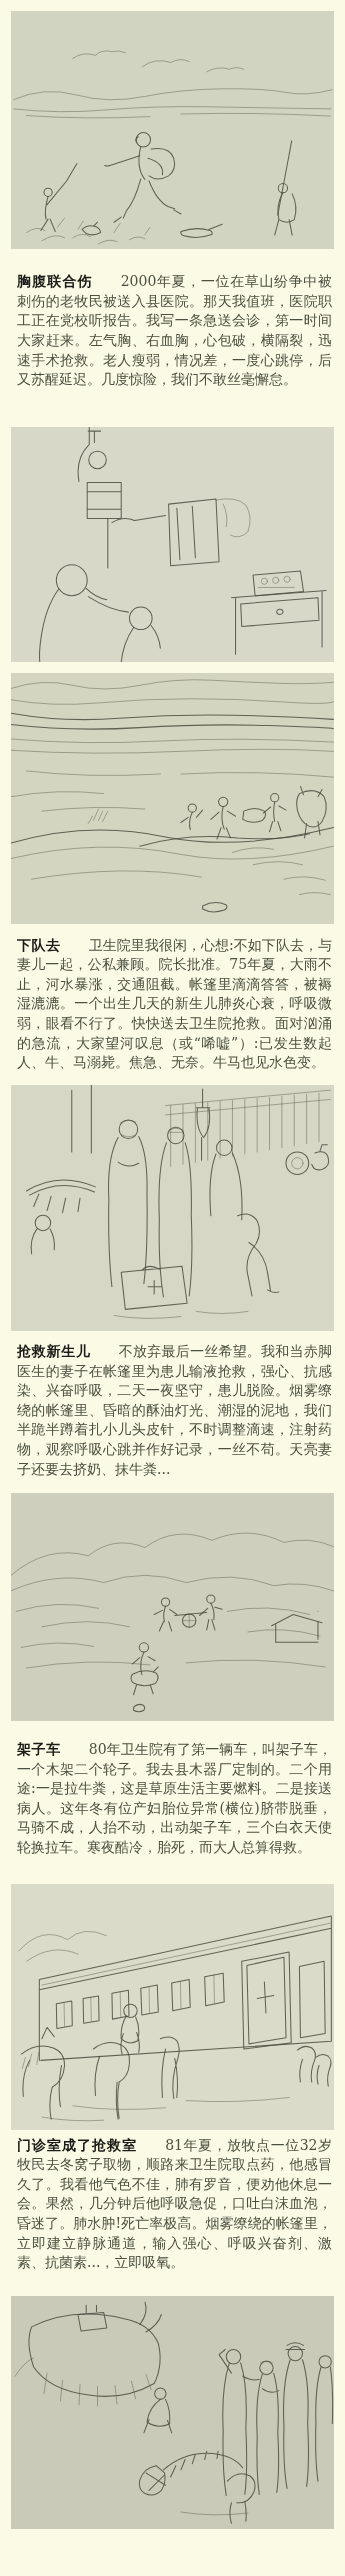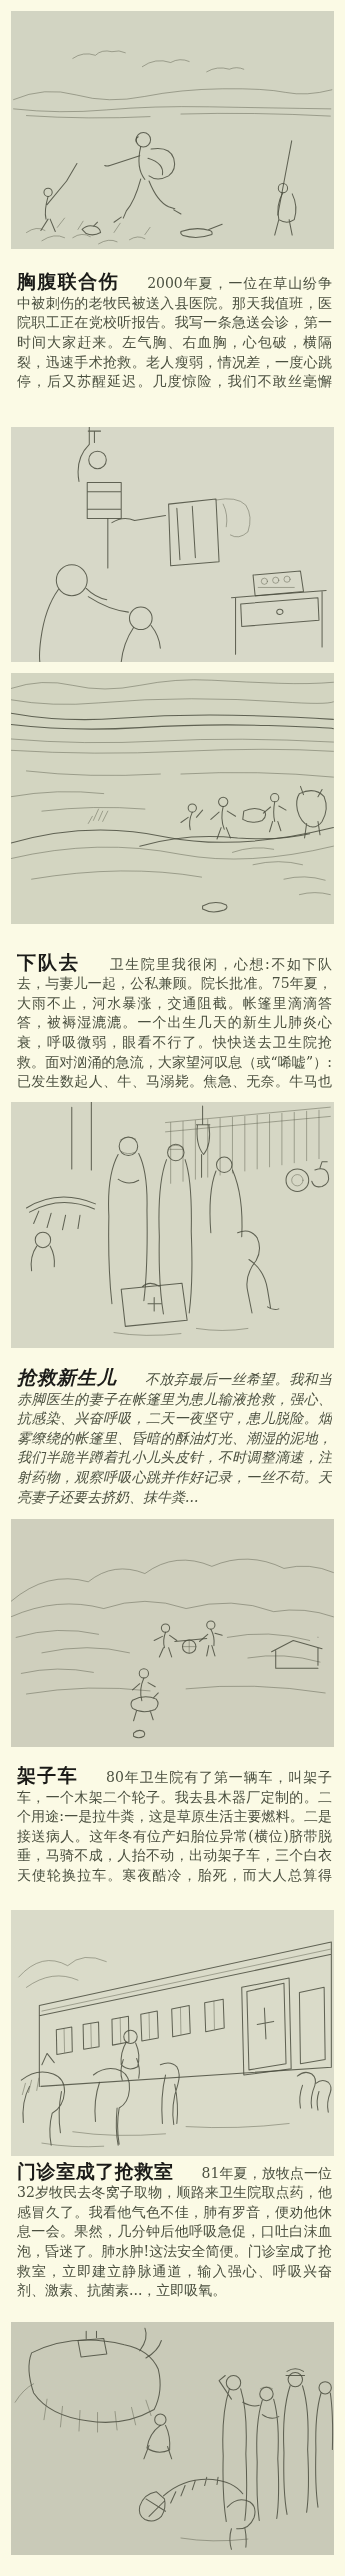--- a/index.html
+++ b/index.html
@@ -2,32 +2,32 @@
 <html style="font-size:8.2px"><head>
 <meta charset="utf-8">
 <style>
   html,body{margin:0;padding:0;}
   body{background:#fbfae5;font-family:"DejaVu Serif","Liberation Serif",serif;}
   .page{position:relative;width:345px;height:3283px;margin:0 auto;background:#fbfae5;overflow:hidden;}
   .illus{margin-left:11.3px;margin-right:11.3px;overflow:hidden;}
   .illus svg{display:block;width:100%;height:100%;}
   .tx{margin-left:17px;margin-right:13px;overflow:hidden;
       font-size:14px;line-height:19.6px;color:#4b5040;text-align:justify;}
-  .tx .t{font-weight:bold;color:#1b1b18;font-size:19px;letter-spacing:0.5px;}
+  .tx .t{font-weight:bold;color:#1b1b18;font-size:14px;letter-spacing:0.5px;}
   .tx .sp{display:inline-block;width:28px;height:0.5px;}
   .h6{height:117px;} .h7{height:137px;}
   
   .i1{margin-top:11.3px;height:238px;background:#d2d4c2;}
   .x1{margin-top:23px;}
   .i2{margin-top:38px;height:235px;background:#d7d8c8;}
   .x2{margin-top:9.3px;}
   .i3{margin-top:10.3px;height:251px;background:#d3d5c1;}
-  .x3{margin-top:29px;}
+  .x3{margin-top:12px;}
   .i4{margin-top:12.4px;height:246px;background:#d6d7c5;}
-  .x4{margin-top:20px;font-style:italic;}
+  .x4{margin-top:11px;}
   .i5{margin-top:14px;height:228px;background:#cfcfbd;}
   .x5{margin-top:19px;}
   .i6{margin-top:27px;height:246px;background:#dadbc9;}
   .x6{margin-top:5.7px;}
   .i7{margin-top:23px;height:233px;background:#c9cab8;}
   .sk{stroke:#4a4c3e;fill:none;stroke-width:2;stroke-linecap:round;stroke-linejoin:round;opacity:.85;}
   .sk2{stroke:#5a5c4c;fill:none;stroke-width:1.3;stroke-linecap:round;opacity:.7;}
 </style>
 </head>
 <body>
@@ -187,21 +187,21 @@
       <path class="sk" d="M160 320 q26 -20 54 -8 q18 10 16 36 q-2 26 -20 36 q-6 34 0 70 M172 334 q-12 34 -8 76 M206 384 q-4 42 2 72"></path>
       <circle class="sk" cx="232" cy="246" r="13"></circle>
       <path class="sk" d="M224 256 q-12 20 -10 44 q14 14 32 4 q6 -24 -4 -46 M218 290 q-8 22 -2 40 M244 288 q8 20 4 38"></path>
       <path class="sk" d="M290 300 q20 -8 32 4 q8 14 2 34 q-14 40 -8 78 M300 320 q-10 40 -6 94 M318 338 q8 40 4 76"></path>
       <path class="sk" d="M556 322 q14 -12 28 -4 q10 8 6 22 q-10 24 -6 44 M566 340 q-8 22 -4 44"></path>
       <path class="sk" d="M592 336 q12 -10 24 -2 q8 8 4 20 q-8 20 -4 38 M598 352 q-6 18 -2 36"></path>
       <path class="sk2" d="M120 430 q80 12 180 4 M340 420 q100 6 200 -6 M60 452 q60 10 120 6"></path>
     </svg>
   </div>
   <div class="tx x6 h7">
-    <span class="t">门诊室成了抢救室</span><span class="sp"></span><span>81年夏，放牧点一位32岁牧民去冬窝子取物，顺路来卫生院取点药，他感冒久了。我看他气色不佳，肺有罗音，便劝他休息一会。果然，几分钟后他呼吸急促，口吐白沫血泡，昏迷了。肺水肿!这法安全简便。门诊室成了抢救室，立即建立静脉通道，输入强心、呼吸兴奋剂、激素、抗菌素...，立即吸氧。</span>
+    <span class="t">门诊室成了抢救室</span><span class="sp"></span><span>81年夏，放牧点一位32岁牧民去冬窝子取物，顺路来卫生院取点药，他感冒久了。我看他气色不佳，肺有罗音，便劝他休息一会。果然，几分钟后他呼吸急促，口吐白沫血泡，昏迷了。肺水肿!死亡率极高。烟雾缭绕的帐篷里，立即建立静脉通道，输入强心、呼吸兴奋剂、激素、抗菌素...，立即吸氧。</span>
   </div>
 
   <div class="illus i7">
     <svg viewBox="0 0 626 453" preserveAspectRatio="none">
       <path class="sk" d="M40 60 q80 -40 180 -16 q50 10 66 48 q10 42 -8 78 q-60 34 -130 22 q-74 -10 -104 -54 q-16 -48 -4 -78 Z"></path>
       <path class="sk2" d="M70 150 l-6 40 M100 164 l-4 40 M134 172 l-2 40 M168 176 l0 38 M202 174 l4 36 M234 166 l8 34 M262 152 l10 30"></path>
       <path class="sk" d="M250 56 q18 -24 10 -44 M262 70 q24 -14 30 -34"></path>
       <path class="sk" d="M130 36 l50 -4 l6 30 l-50 6 Z M146 32 v-14 M166 30 v-12"></path>
       <path class="sk2" d="M44 120 q-20 10 -36 36"></path>
       <circle class="sk" cx="290" cy="190" r="11"></circle>

